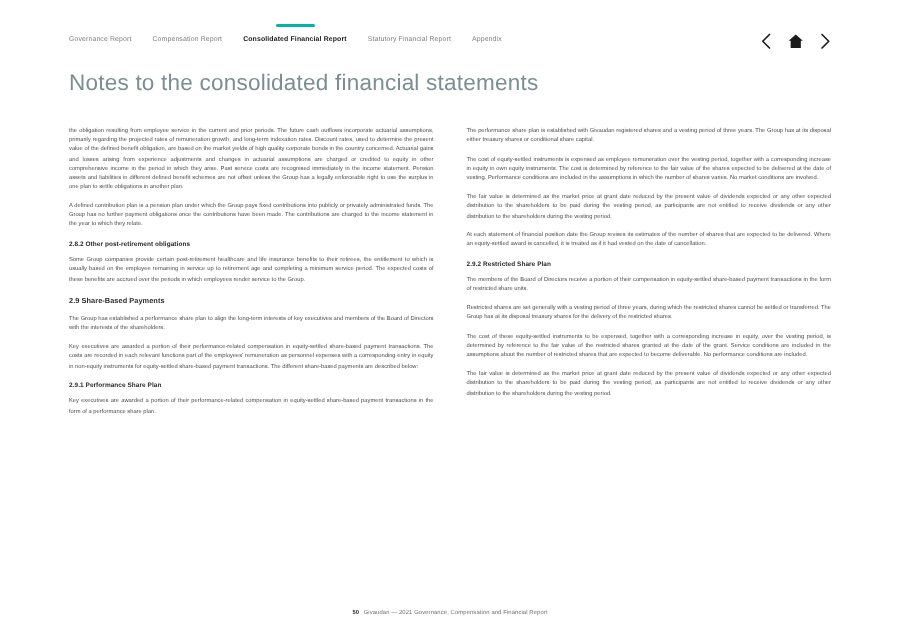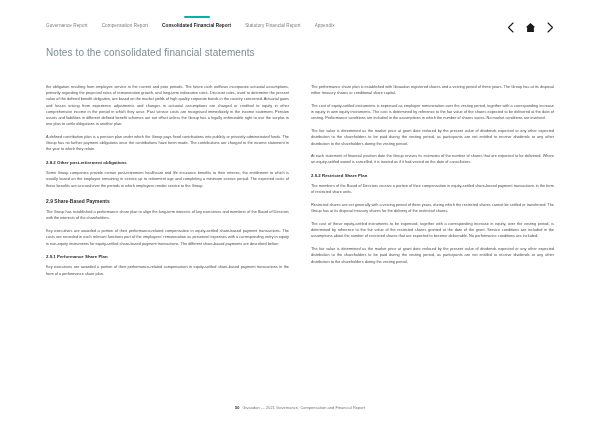--- a/index.html
+++ b/index.html
@@ -69,21 +69,21 @@
     color: #1b1b1b;
   }
   .nav-controls svg { display: block; }
   .ctl { cursor: pointer; line-height: 0; }
 
   
   .page-title {
     position: absolute;
     top: 47px;
     left: 46px;
-    font-size: 10px;
+    font-size: 15px;
     color: #7a8e93;
     font-weight: normal;
     letter-spacing: 0.01em;
     text-align: center;
   }
 
   
   .columns {
     position: absolute;
     top: 84px;

